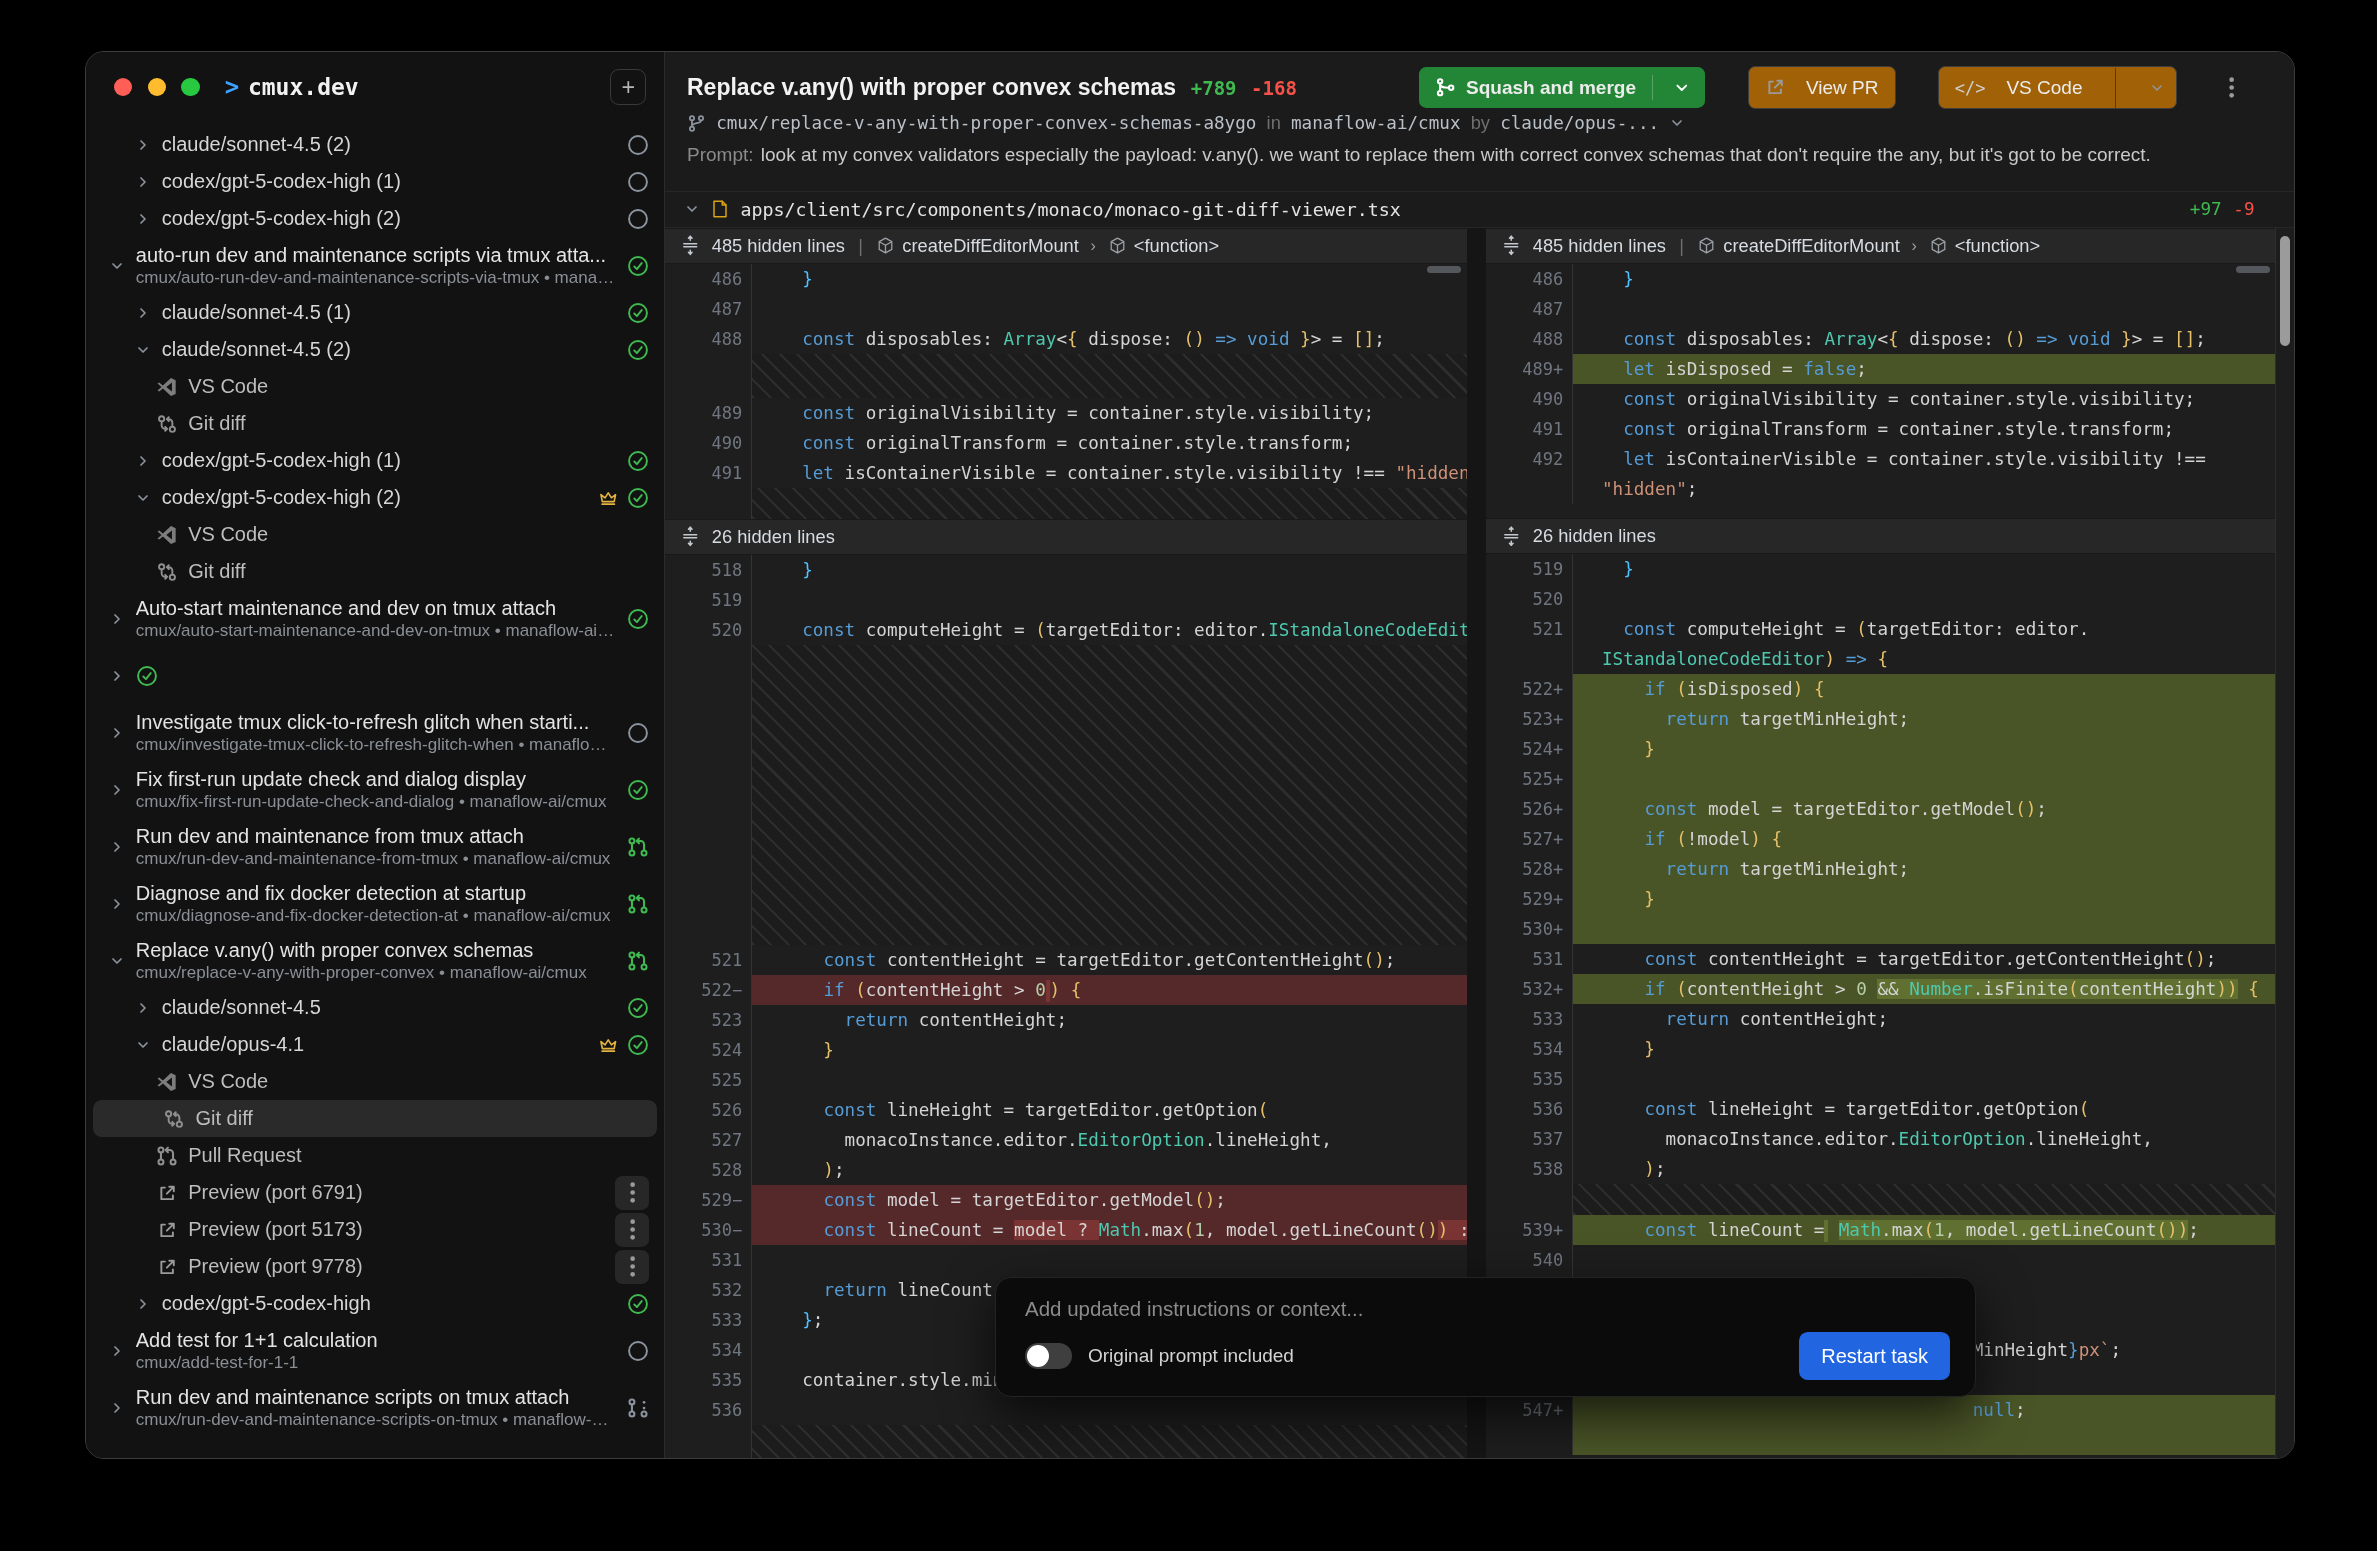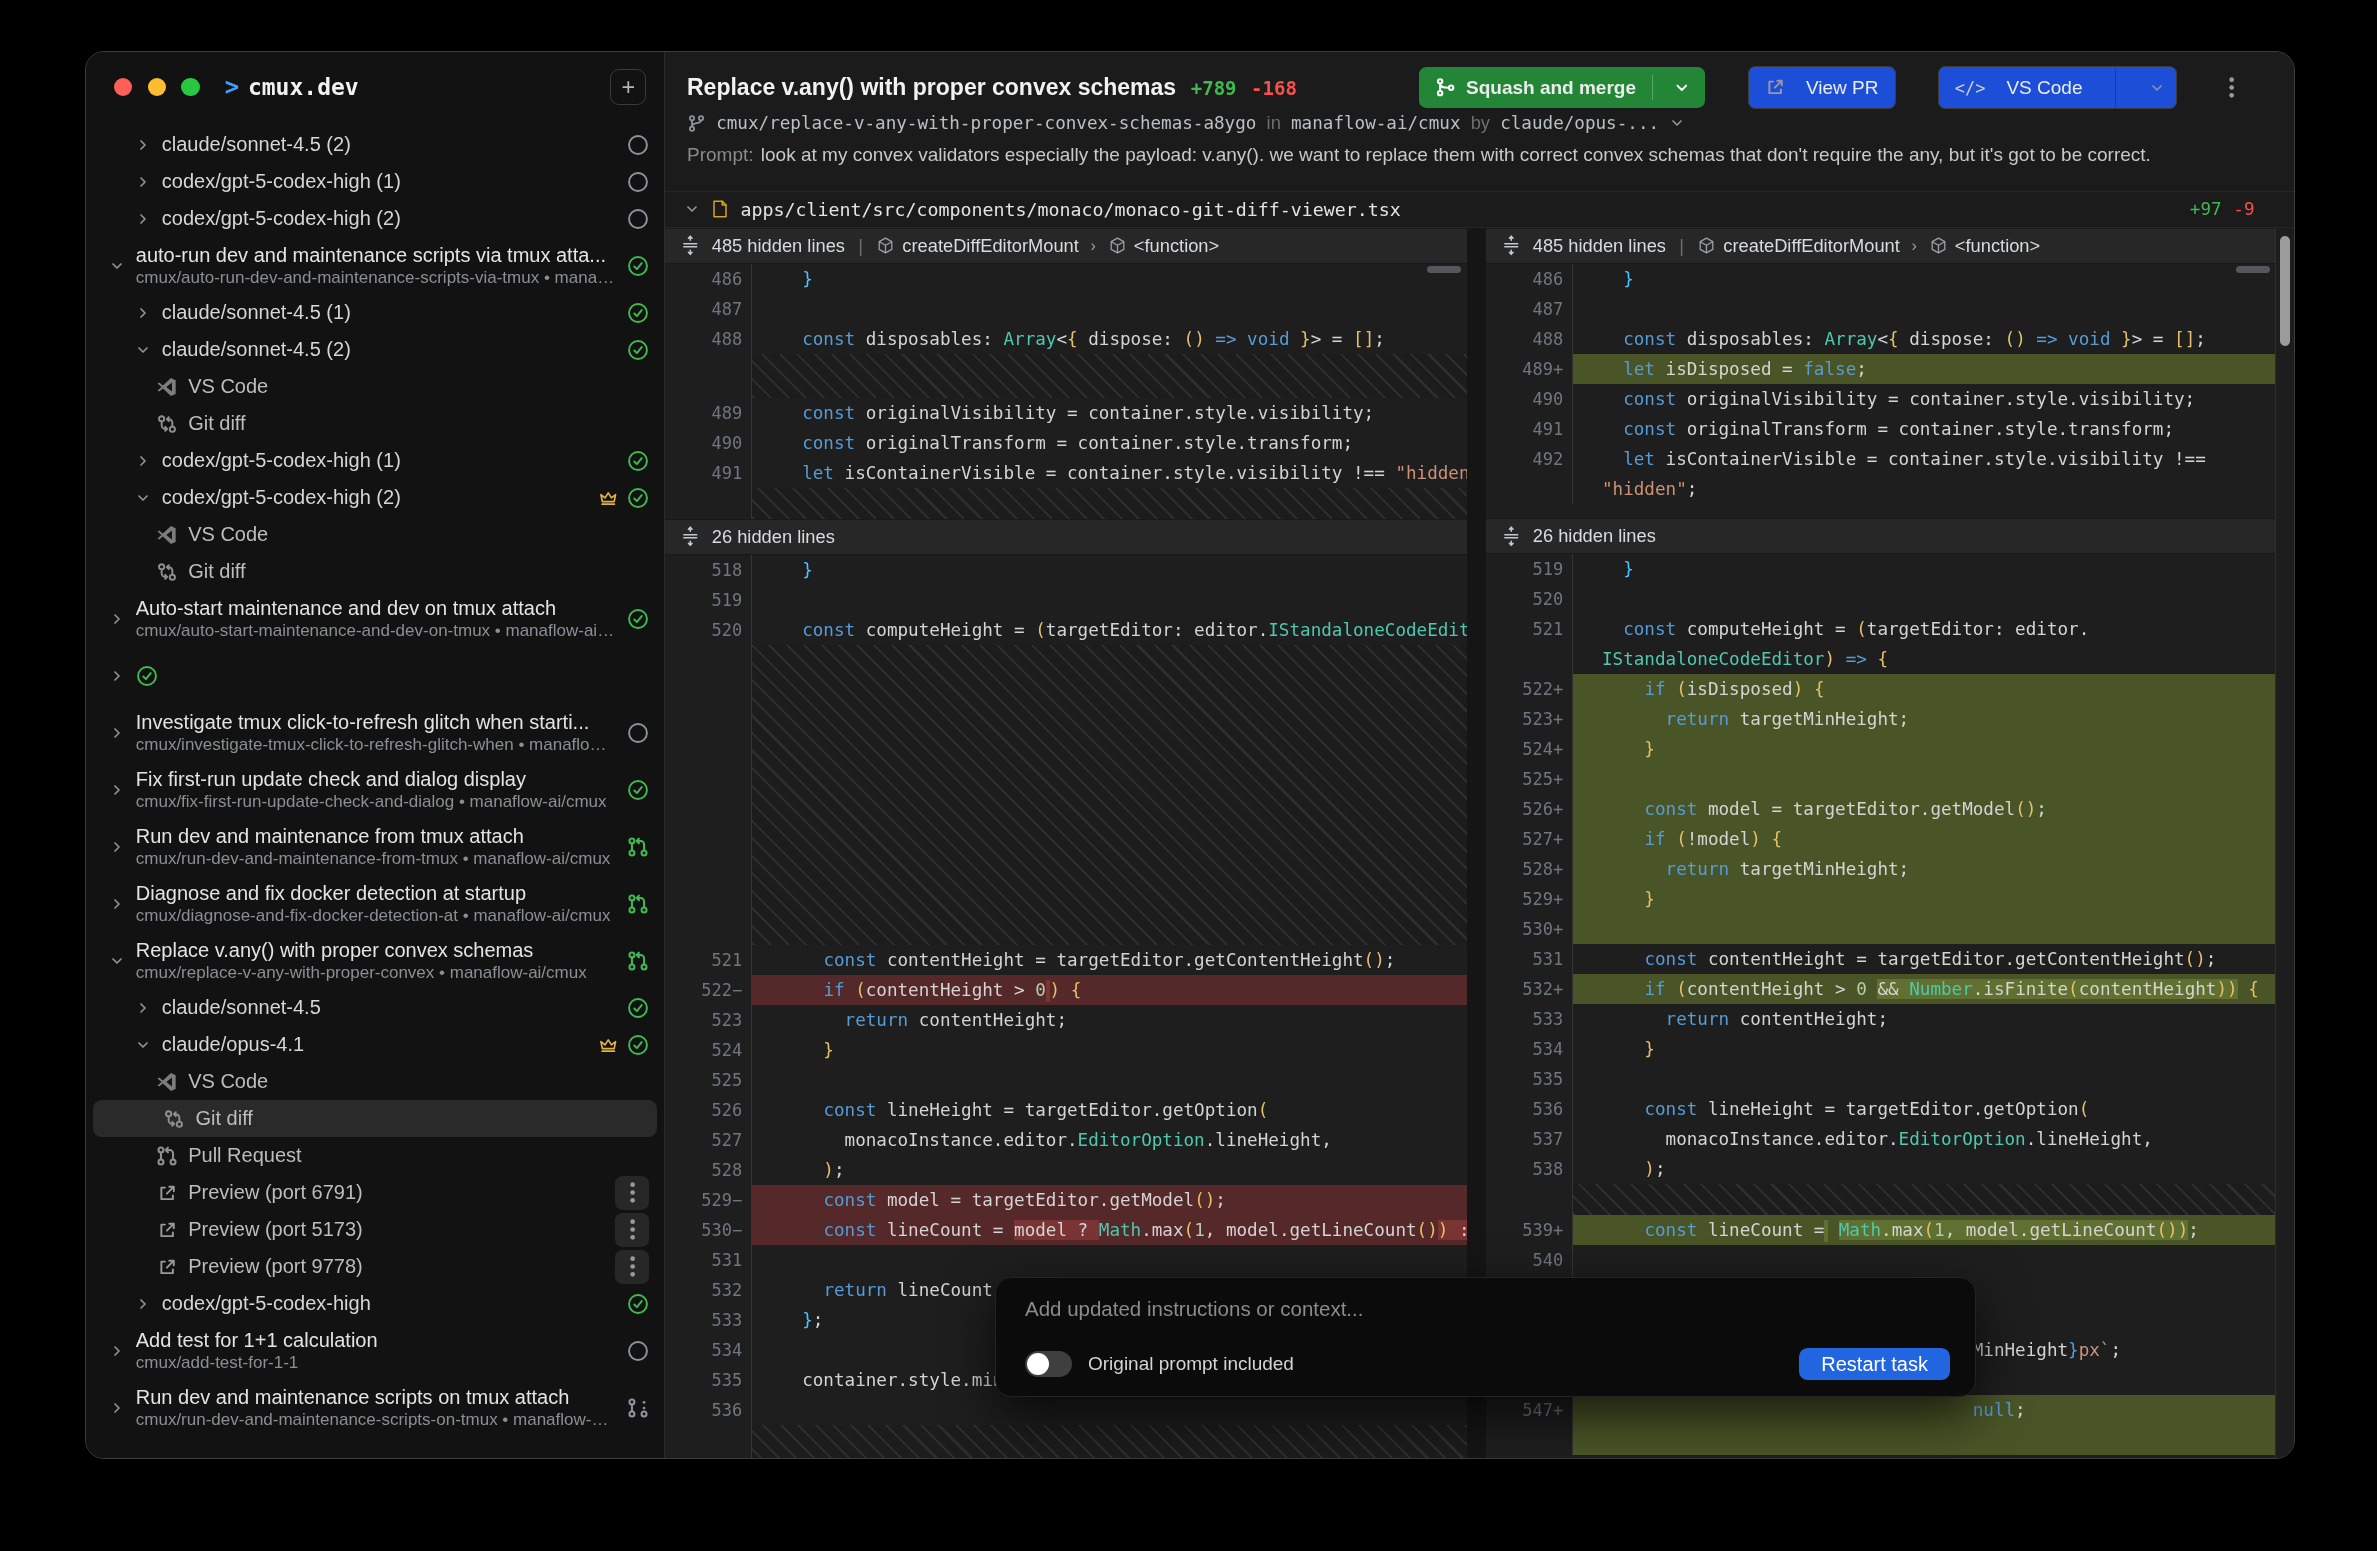--- a/index.html
+++ b/index.html
@@ -35,21 +35,21 @@
   .main-header{padding:14.6px 51px 0 22px;}
   .title-row{display:flex;align-items:center;gap:14.6px;height:42px;}
   .page-title{font-size:23px;font-weight:700;color:#f2f2f2;white-space:nowrap;}
   .stat{font-family:"DejaVu Sans Mono",monospace;font-size:19px;font-weight:bold;}
   .stat.add{color:var(--accent-green)}.stat.del{color:var(--accent-red)}
   .tr-spacer{flex:1}
   .btn{height:41px;border-radius:7.3px;display:flex;align-items:center;font-size:19px;color:#ececec;flex:none;}
   .btn-merge{background:var(--merge-button);padding:0 4.4px 0 16px;gap:10.2px;font-weight:600;}
   .btn-merge .split{width:0.7px;height:25px;background:rgba(255,255,255,.25);margin-left:5.9px;}
   .btn-merge .chev{padding:0 10.2px;display:flex;align-items:center;}
-  .btn-dark{background:#1d4ed8;border:0.7px solid #3d3d3d;padding:0 16px;gap:21px;}
+  .btn-dark{background:#a16207;border:0.7px solid #3d3d3d;padding:0 16px;gap:21px;}
   .btn-vsc{padding-right:0;}
   .btn-vsc .split{width:0.7px;height:40px;background:#3d3d3d;margin-left:11.7px;}
   .btn-vsc .chev{padding:0 11.7px;display:flex;align-items:center;}
   .code-glyph{font-family:"DejaVu Sans Mono",monospace;font-size:17px;color:#cfcfcf;}
   .hdr-kebab{width:22px;display:flex;justify-content:center;align-items:center;flex:none;}
   .branch-row{display:flex;align-items:center;gap:10.2px;height:29px;font-size:18.3px;color:#6f6f6f;white-space:nowrap;overflow:hidden;}
   .mono{font-family:"DejaVu Sans Mono",monospace;color:#b9c0c7;font-size:17.6px;}
   .prompt-row{height:34px;display:flex;align-items:center;gap:7.3px;font-size:19px;color:#c9c9c9;white-space:nowrap;overflow:hidden;padding-bottom:19px;}
   .prompt-label{color:#8b8b8b;}
   .file-row{height:35px;flex:none;display:flex;align-items:center;gap:10.2px;padding:0 19px;border-top:0.7px solid #262626;background:#1b1b1b;}
@@ -86,21 +86,21 @@
   
   .overlay{position:absolute;left:995px;top:1277px;width:981px;height:120px;background:#0b0b0b;
     border:0.7px solid #232323;border-radius:16px;z-index:10;box-shadow:0 17.6px 51px rgba(0,0,0,.7);
     display:flex;flex-direction:column;padding:19px 25px 16px 29px;box-sizing:border-box;}
   .ov-placeholder{font-size:20.5px;color:#8b8b8b;}
   .ov-controls{margin-top:auto;display:flex;align-items:center;gap:16px;}
   .toggle{width:47px;height:26px;border-radius:13px;background:#3f3f3f;position:relative;flex:none;}
   .toggle .knob{position:absolute;left:2.2px;top:2.2px;width:22px;height:22px;border-radius:50%;background:#fff;}
   .ov-toggle-label{font-size:19px;color:#d4d4d4;}
   .ov-spacer{flex:1}
-  .btn-restart{background:var(--restart-button);color:#fff;font-size:20px;font-weight:500;border-radius:8.8px;padding:0 22px;height:32px;display:flex;align-items:center;}
+  .btn-restart{background:var(--restart-button);color:#fff;font-size:20px;font-weight:500;border-radius:8.8px;padding:0 22px;height:48px;display:flex;align-items:center;}
   .ic{display:inline-flex;align-items:center;justify-content:center;}
   .ic svg{display:block;}
 </style>
 </head>
 <body>
 
 <div class="window">
 
   <div class="sidebar">
     <div class="sb-header">

